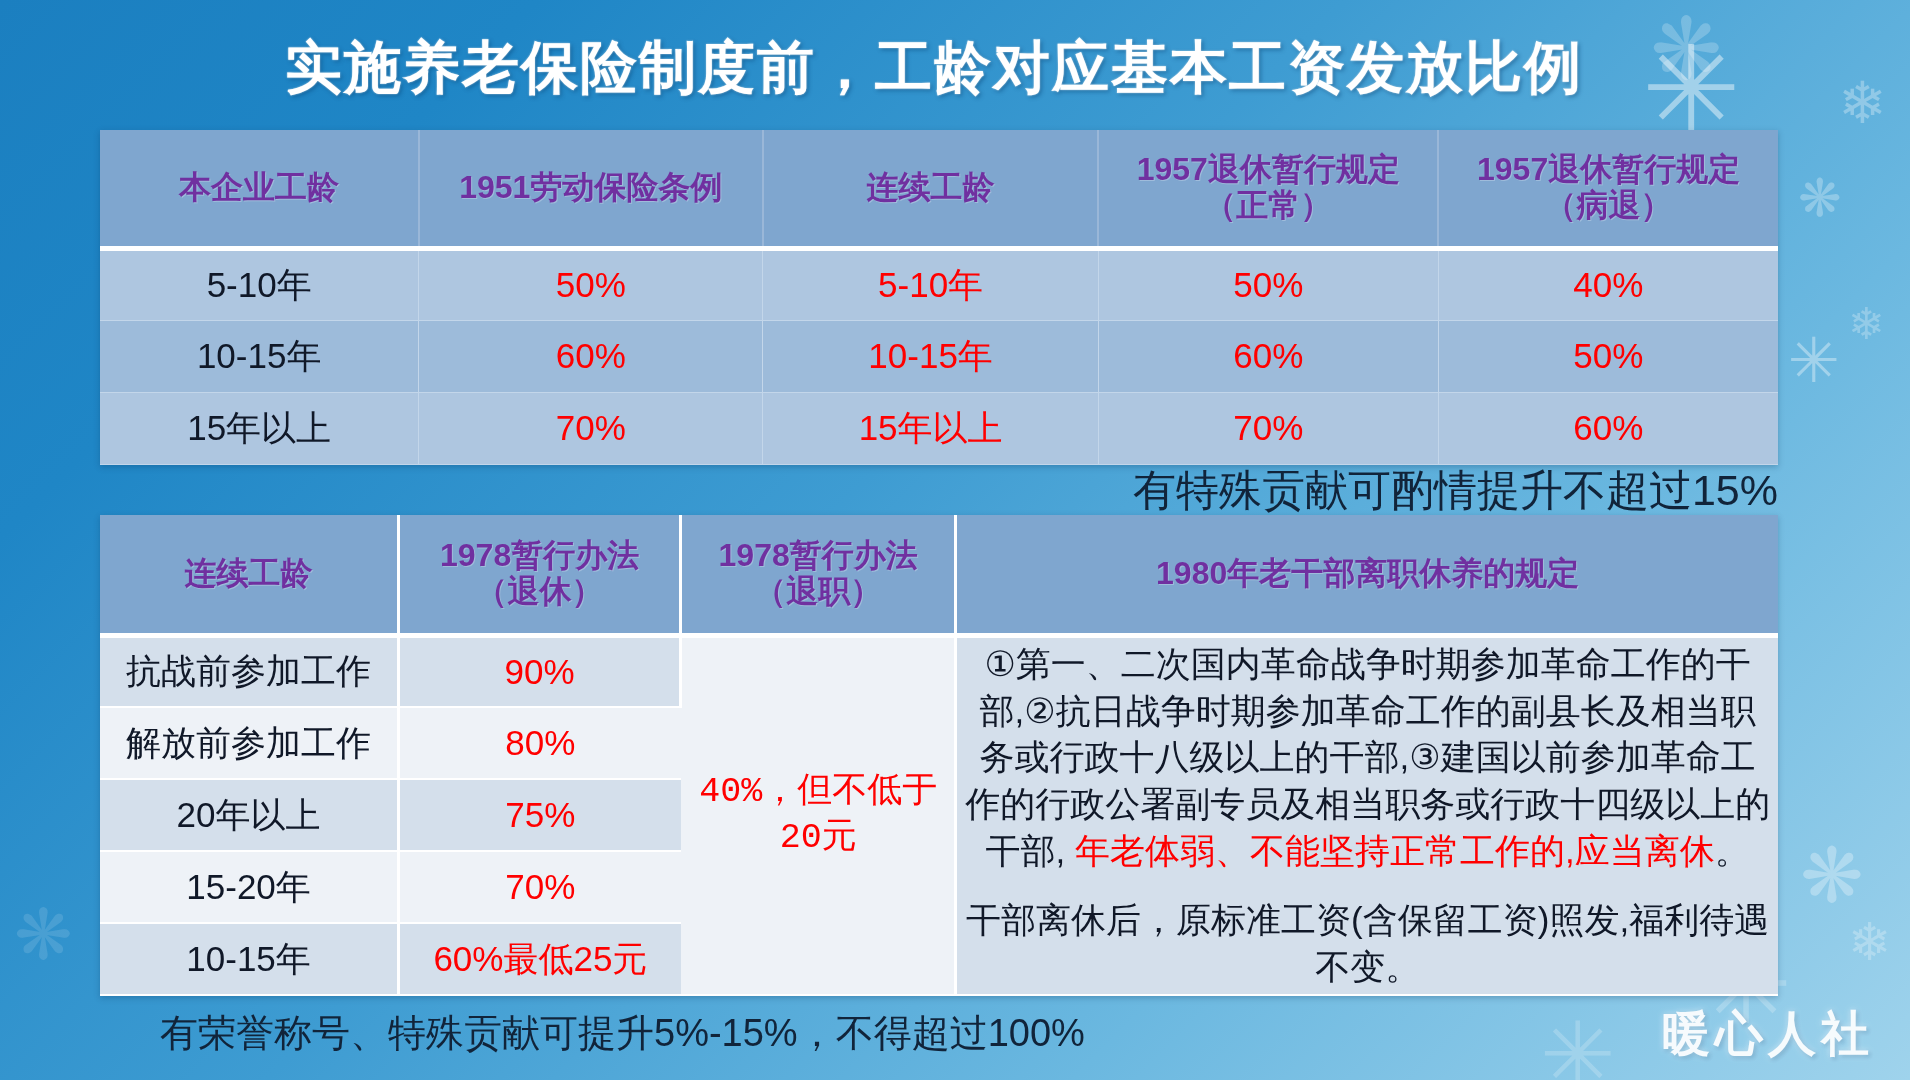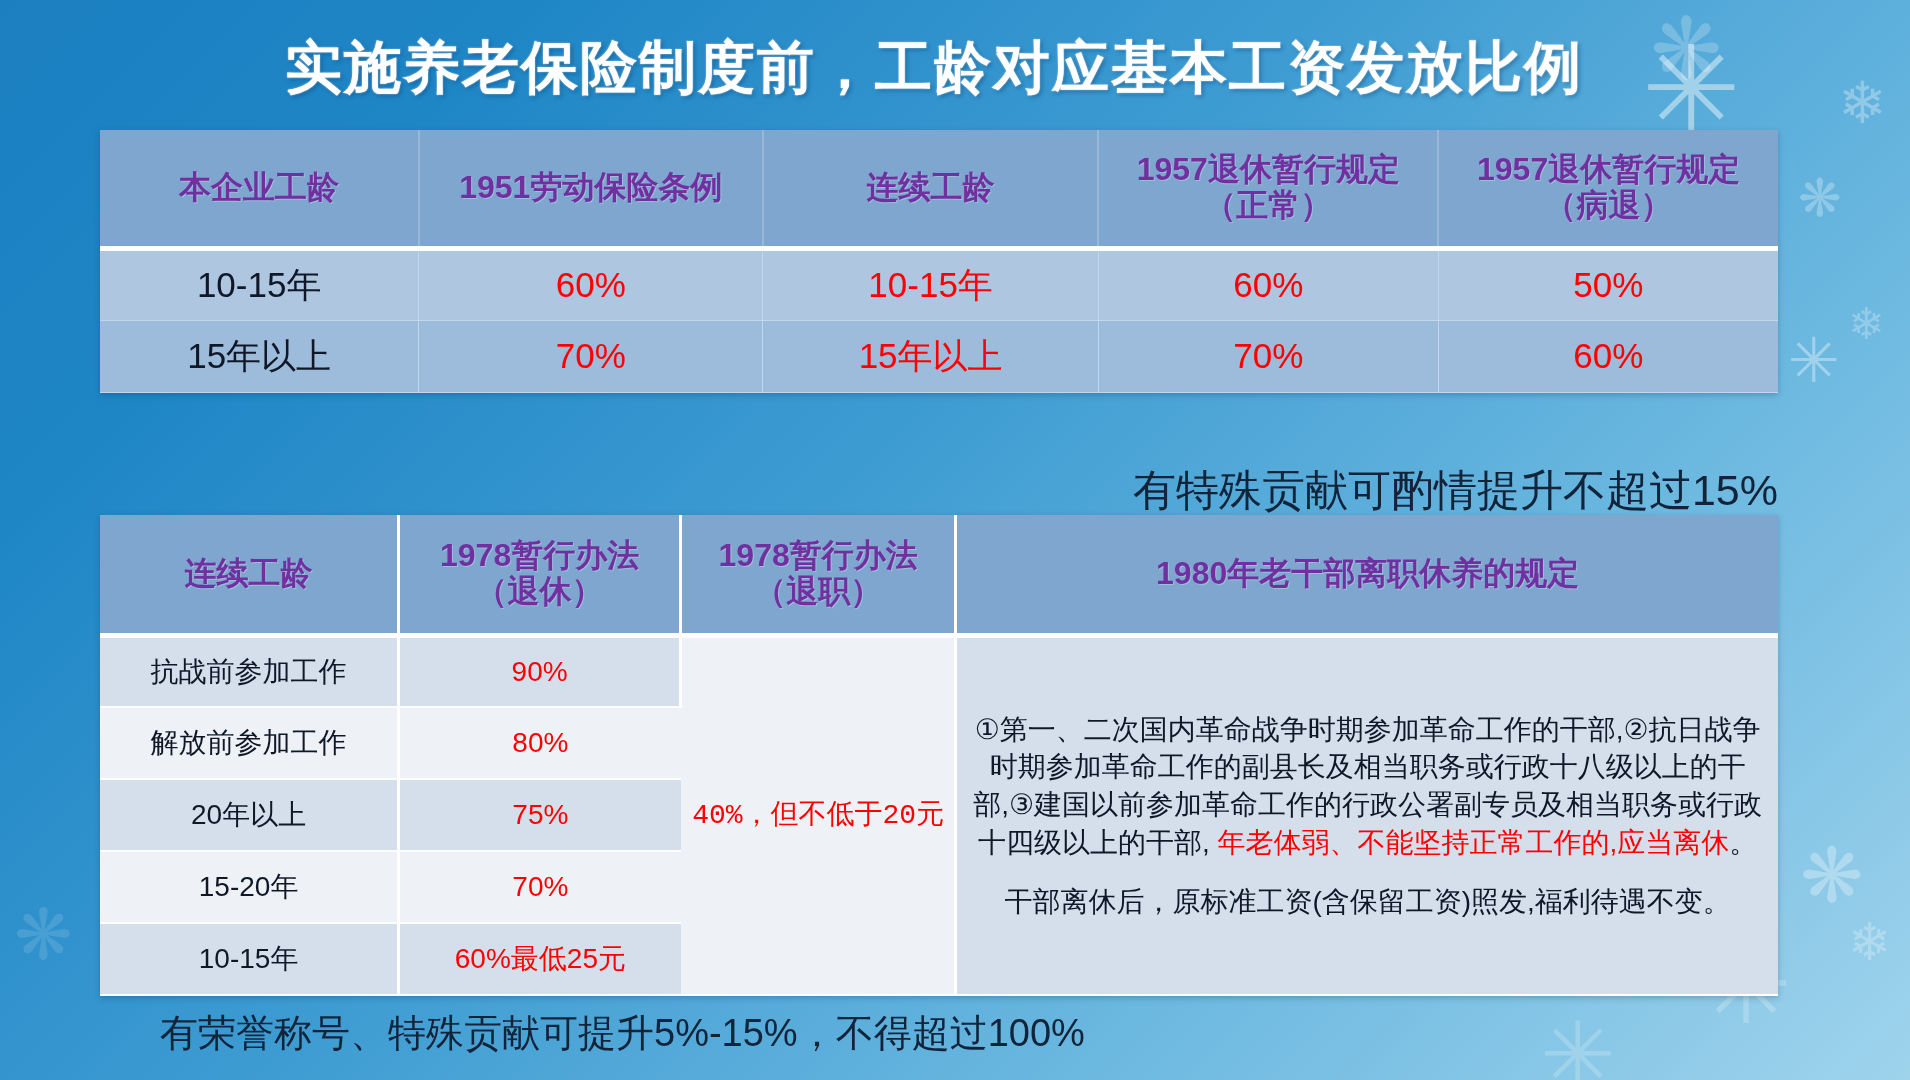--- a/index.html
+++ b/index.html
@@ -99,21 +99,21 @@
     padding: 4px 8px;
     border-right: 3px solid #ffffff;
     line-height: 1.12;
     text-shadow: 1px 1px 0 rgba(255,255,255,.25);
   }
   #table2 thead th:last-child { border-right: none; text-align: center; }
   #table2 tbody tr { height: 72px; }
   #table2 tbody td {
     text-align: center;
     vertical-align: middle;
-    font-size: 28px;
+    font-size: 35px;
     padding: 2px 6px;
     border-right: 3px solid #ffffff;
     border-bottom: 2px solid #ffffff;
   }
   #table2 tbody td:last-child { border-right: none; }
   #table2 tbody tr:nth-child(odd)  td.rowcell { background: #d4dfeb; }
   #table2 tbody tr:nth-child(even) td.rowcell { background: #eef2f7; }
   #table2 tbody tr:first-child td { border-top: 5px solid #ffffff; }
   td.span-cell { background: #eef2f7; font-size: 35px; color: #ff0000; line-height: 1.3; font-family: Liberation Mono, monospace; }
   td.desc-cell {
@@ -176,20 +176,27 @@
         <tr>
           <th style="width:19.0%">本企业工龄</th>
           <th style="width:20.5%">1951劳动保险条例</th>
           <th style="width:20.0%">连续工龄</th>
           <th style="width:20.25%">1957退休暂行规定（正常）</th>
           <th style="width:20.25%">1957退休暂行规定（病退）</th>
         </tr>
       </thead>
       <tbody>
         <tr>
+          <td class="c-dark">5-10年</td>
+          <td class="c-red">50%</td>
+          <td class="c-red">5-10年</td>
+          <td class="c-red">50%</td>
+          <td class="c-red">40%</td>
+        </tr>
+        <tr>
           <td class="c-dark">10-15年</td>
           <td class="c-red">60%</td>
           <td class="c-red">10-15年</td>
           <td class="c-red">60%</td>
           <td class="c-red">50%</td>
         </tr>
         <tr>
           <td class="c-dark">15年以上</td>
           <td class="c-red">70%</td>
           <td class="c-red">15年以上</td>
@@ -238,14 +245,15 @@
         <tr>
           <td class="rowcell c-dark">10-15年</td>
           <td class="rowcell c-red">60%最低25元</td>
         </tr>
       </tbody>
     </table>
   </div>
 
   <div id="note2">有荣誉称号、特殊贡献可提升5%-15%，不得超过100%</div>
 
+  <div id="watermark">暖心人社</div>
 
 </div>
 
 </body></html>

